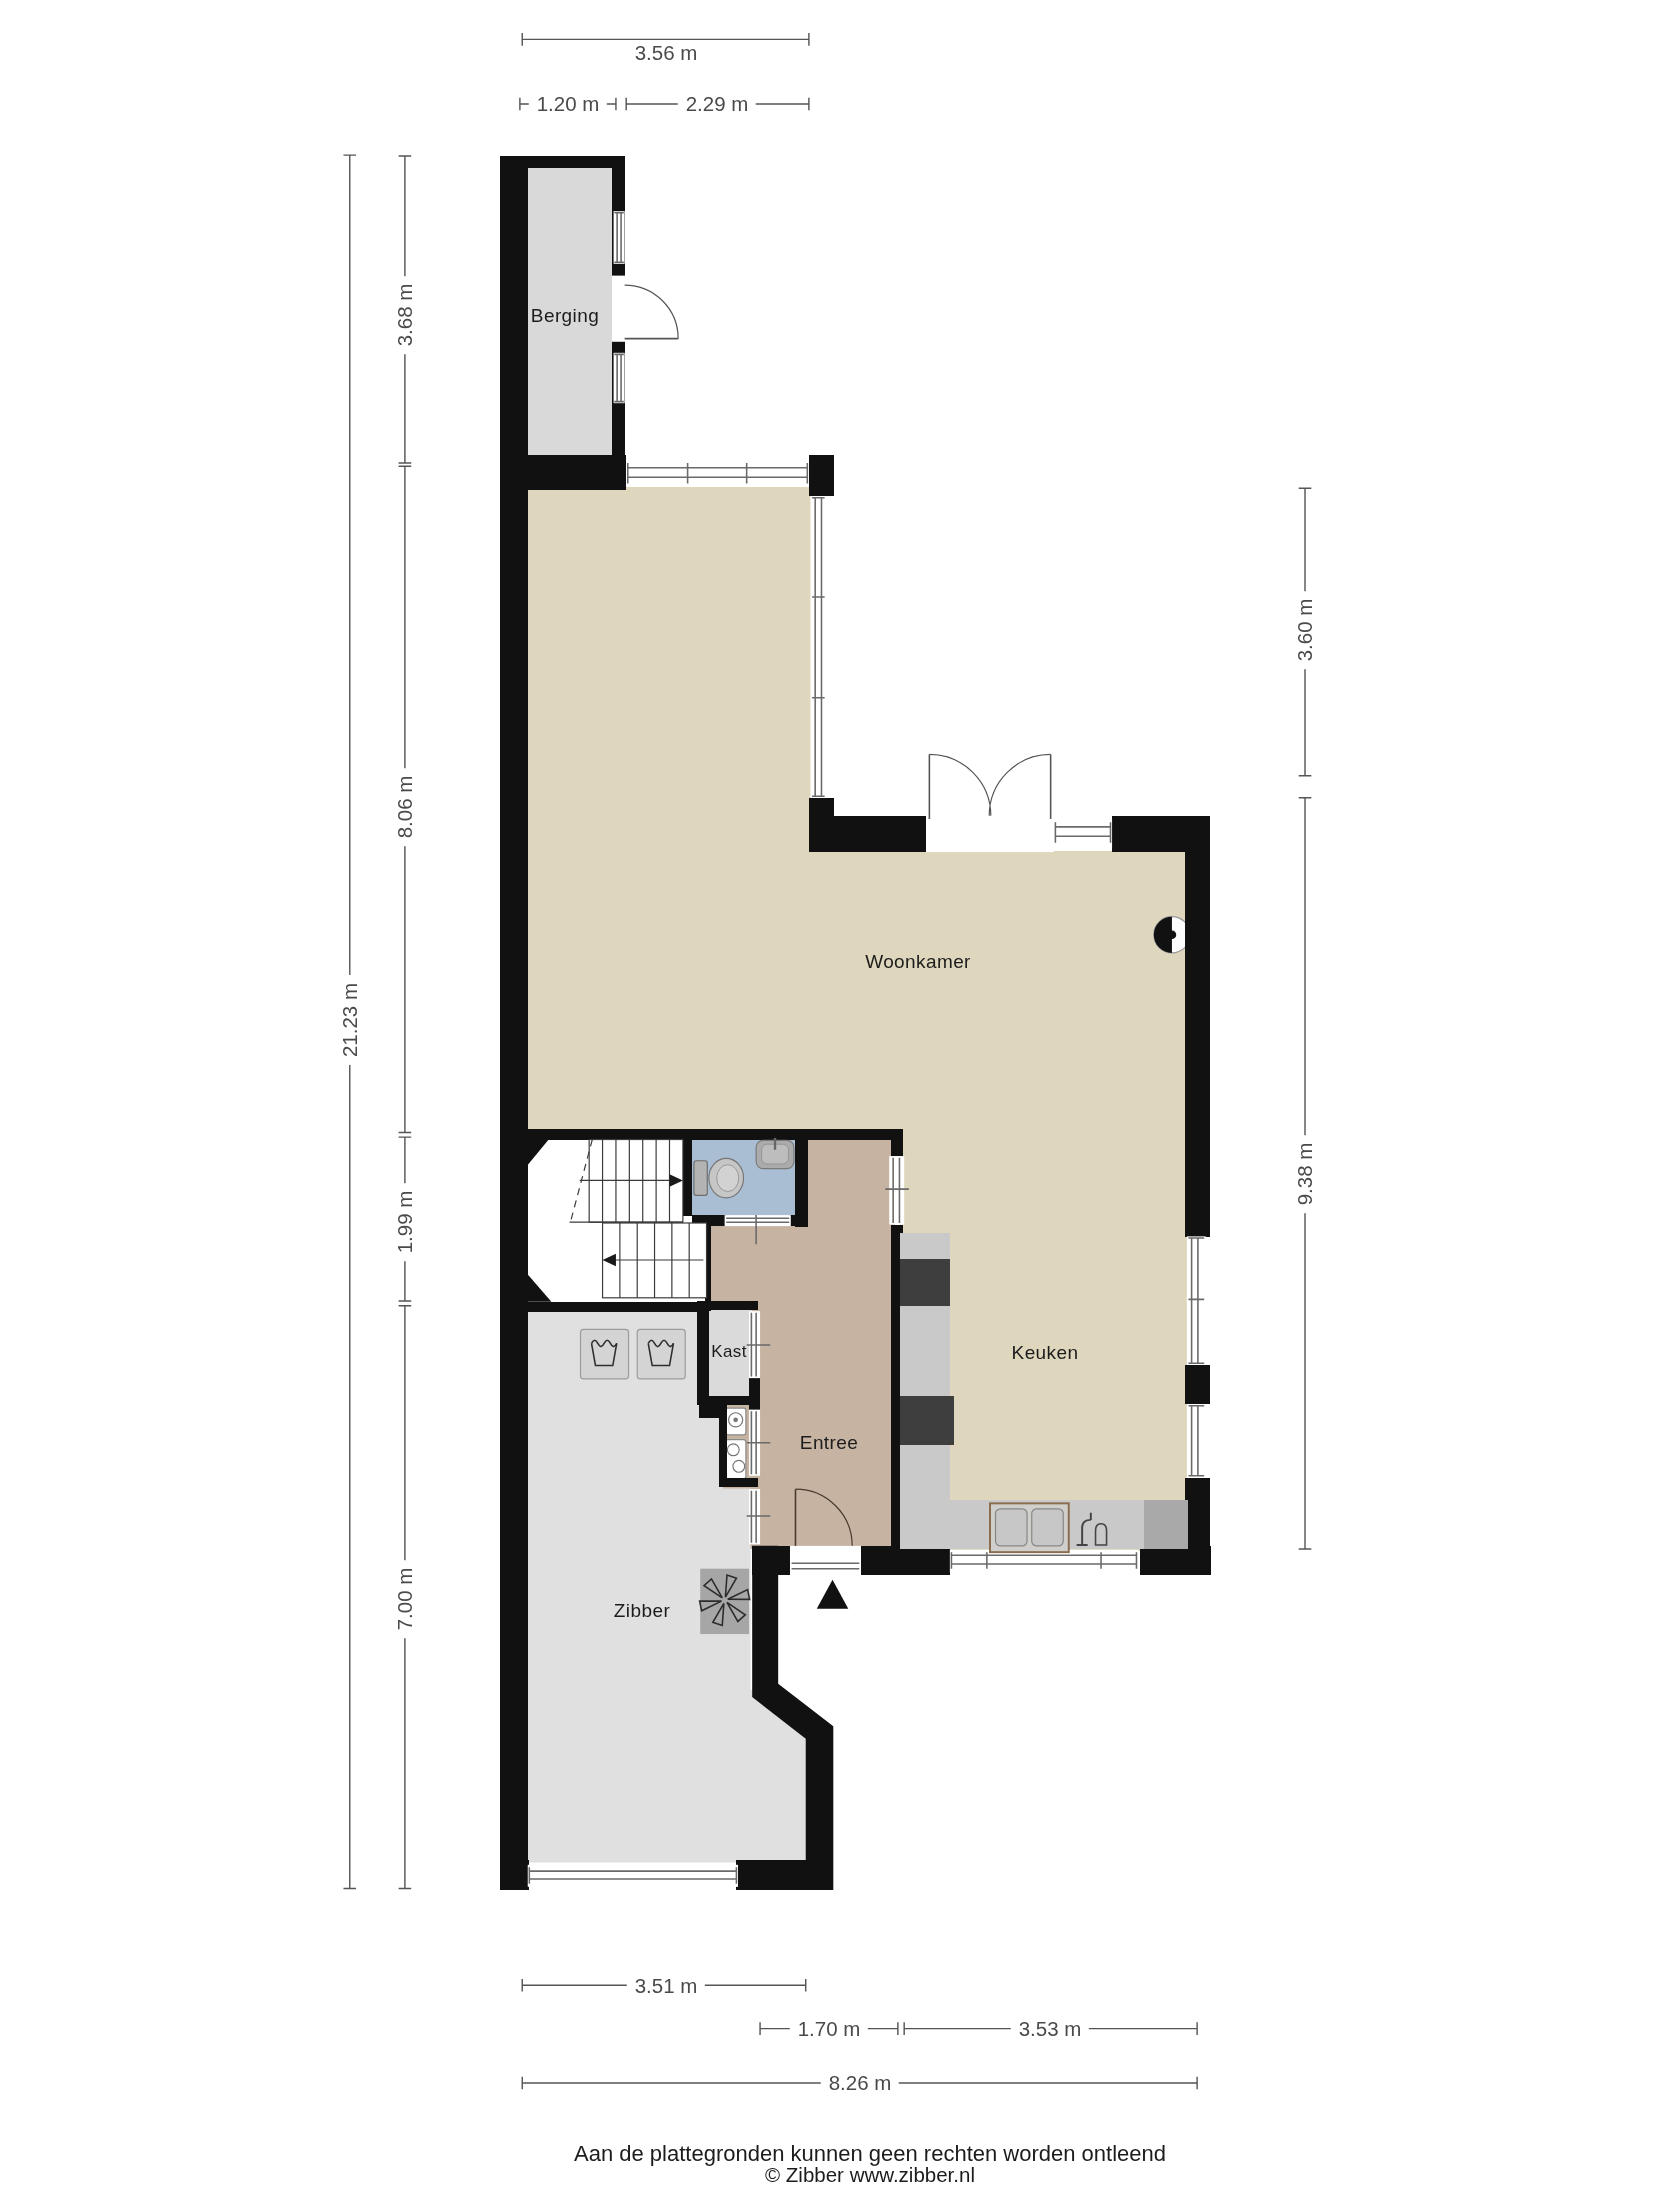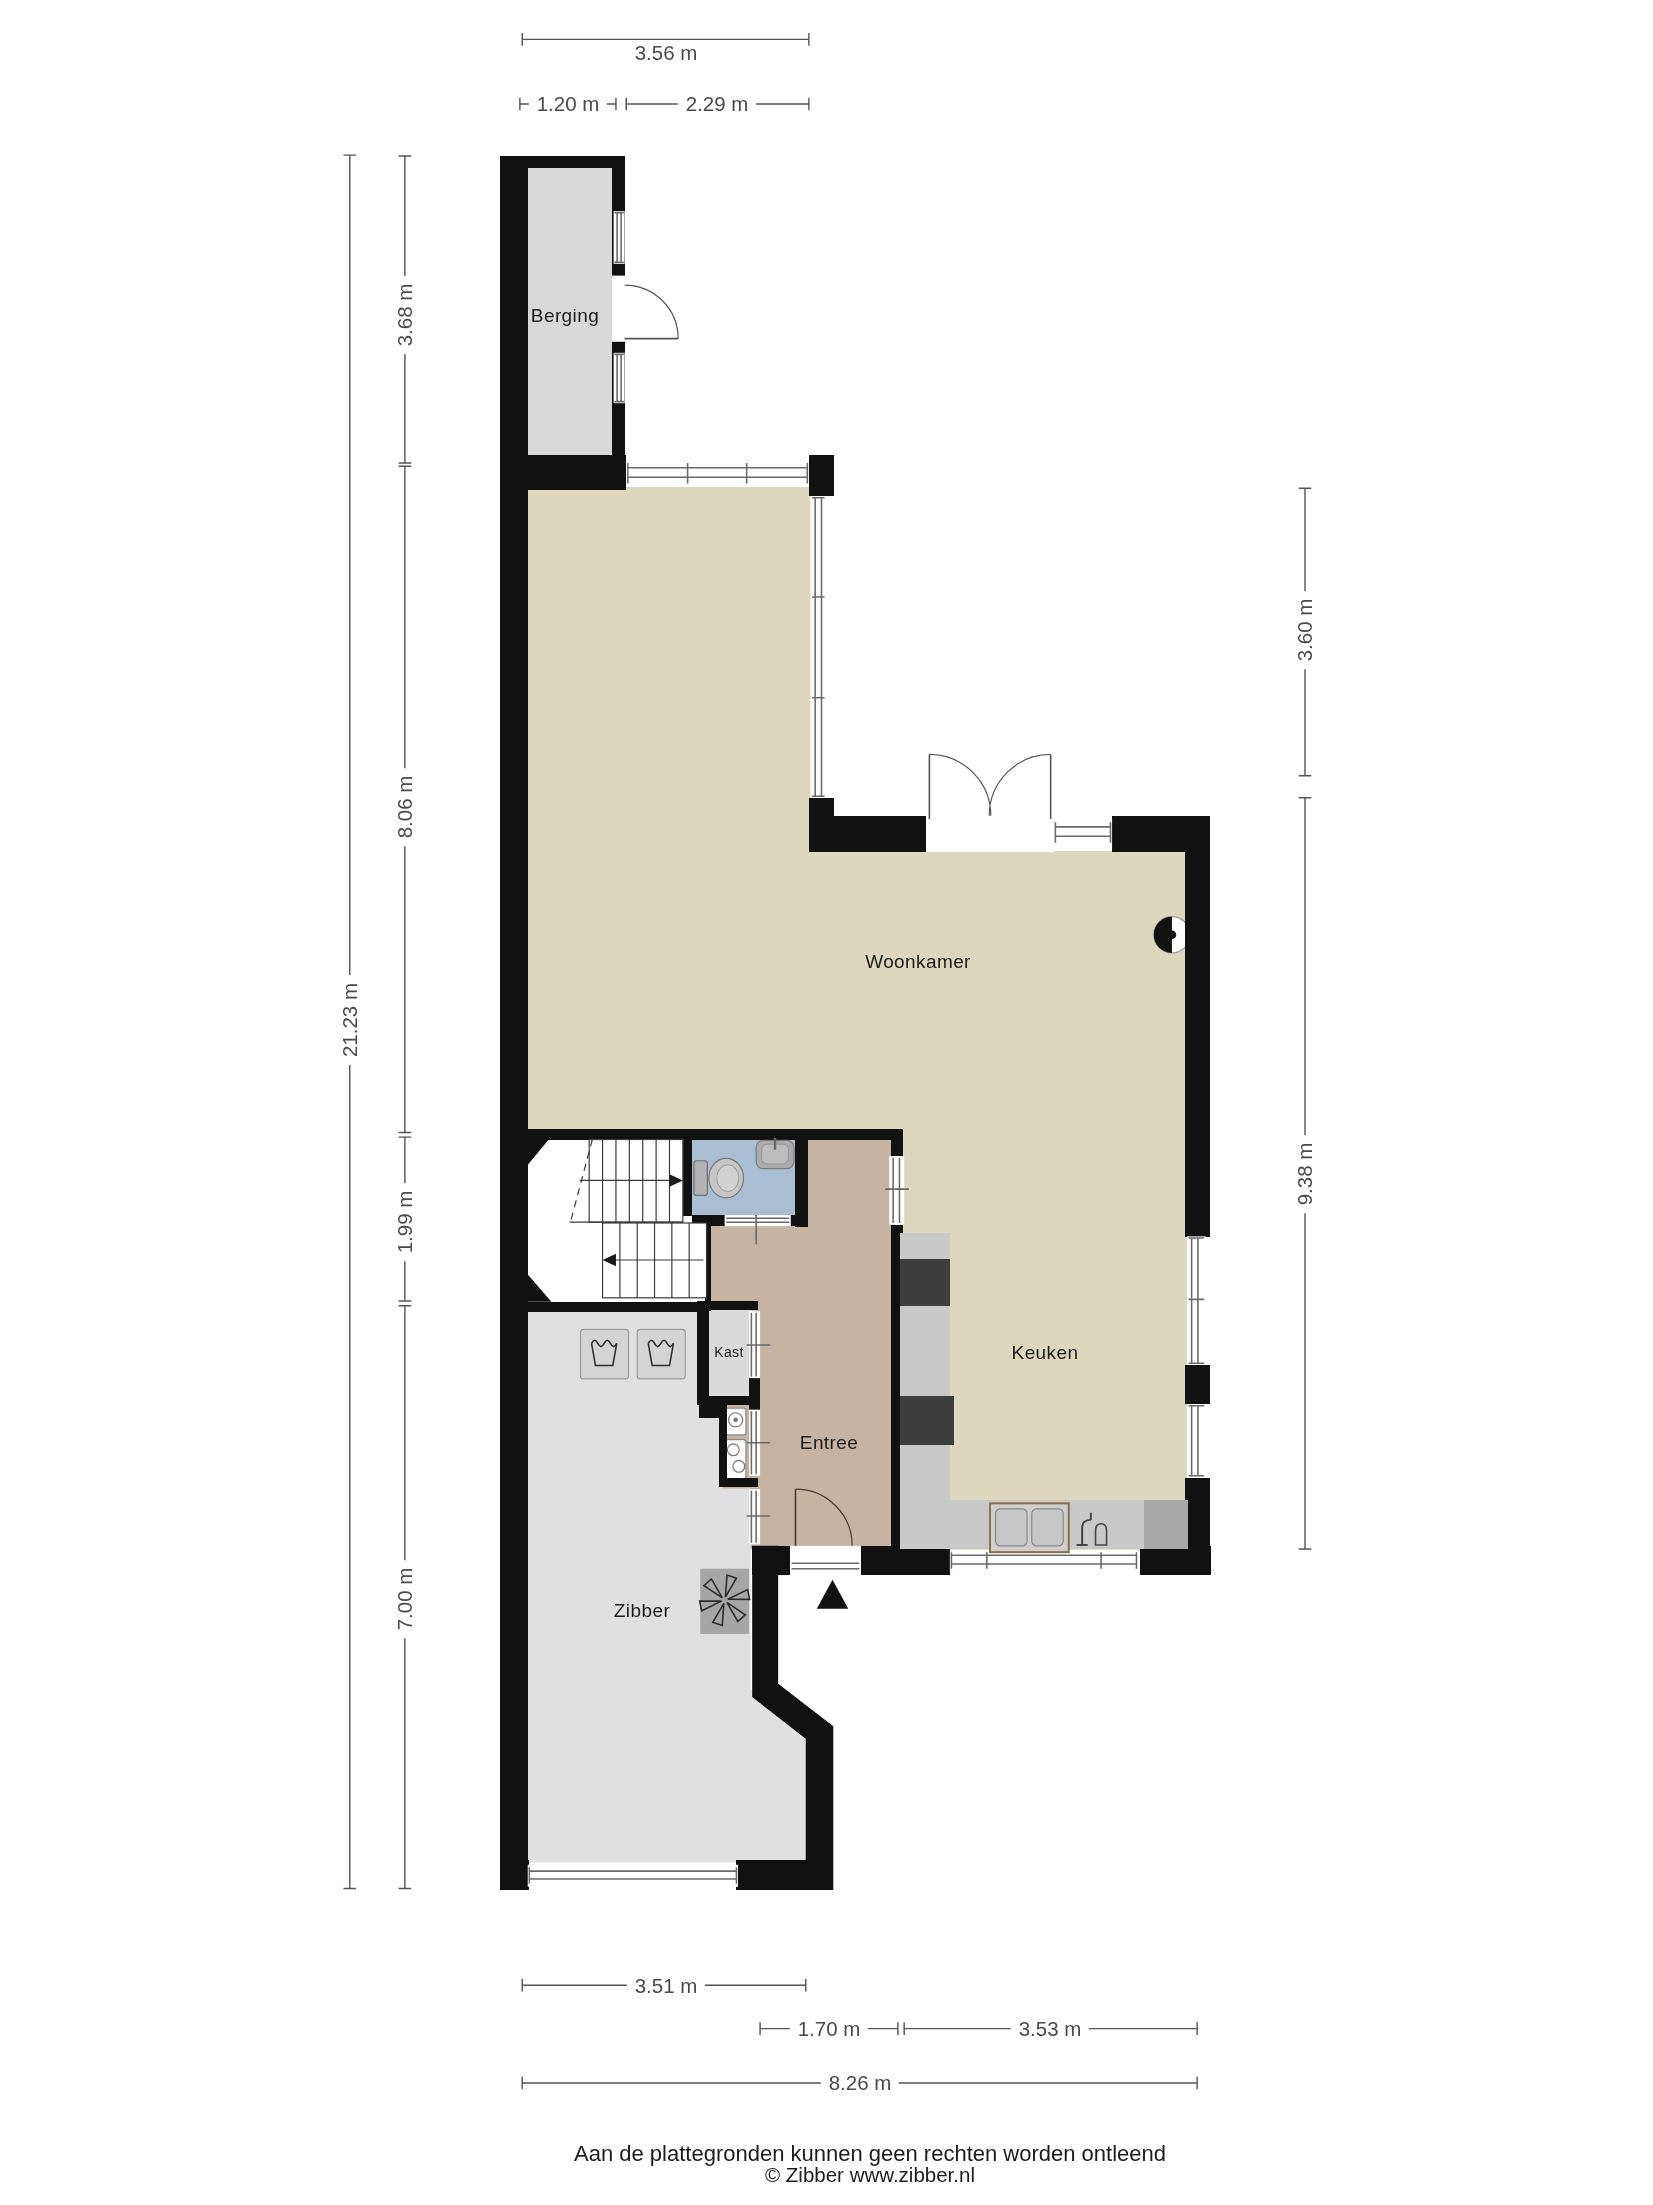--- a/index.html
+++ b/index.html
@@ -8,21 +8,21 @@
     --appliance-dark:#3e3e3e; --appliance-medium:#a9a9a9; --dim:#4a4a4a; --text:#1c1c1c;
   }
   html,body{margin:0;padding:0;background:#fff;}
   #page{position:relative;width:1654px;height:2205px;background:#fff;overflow:hidden;
         font-family:"Liberation Sans", sans-serif;}
   .floor,.wall,.cblock{position:absolute;}
   .wall{background:var(--wall);}
   svg.layer{position:absolute;left:0;top:0;pointer-events:none;}
   .label{position:absolute;transform:translate(-50%,-50%);font-size:19px;color:var(--text);
          white-space:nowrap;letter-spacing:0.4px;}
-  .label.small{font-size:14px;}
+  .label.small{font-size:17px;}
   .dim{position:absolute;transform:translate(-50%,-50%);font-size:20.5px;color:var(--dim);
        background:#fff;padding:0 7.9px;white-space:nowrap;}
   .dim.v{transform:translate(-50%,-50%) rotate(-90deg);}
   .footer{position:absolute;transform:translate(-50%,-50%);font-size:22px;color:var(--text);white-space:nowrap;}
   .footer.c{font-size:20.5px;}
 </style>
 </head>
 <body>
 
 <div id="page">

